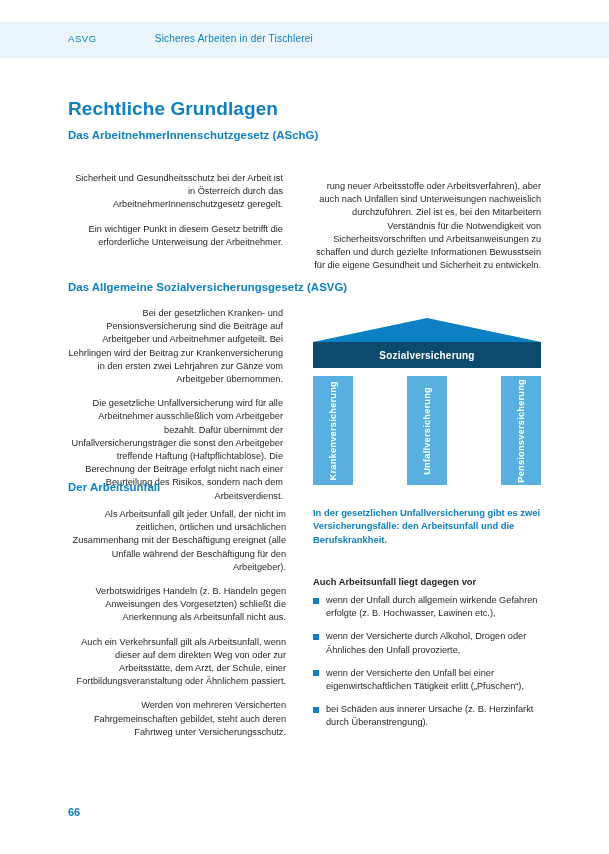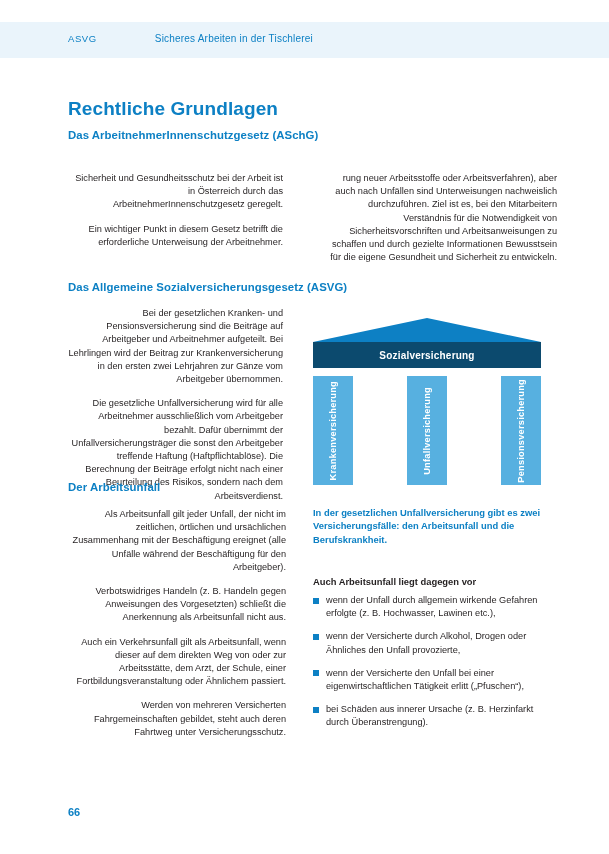--- a/index.html
+++ b/index.html
@@ -76,21 +76,21 @@
   .col {
     position: absolute;
     font-size: 9.2px;
     line-height: 13.2px;
     color: #231f20;
     text-align: right;
   }
   .col p { margin: 0 0 11px 0; }
 
   .s1-left  { left: 68px;  top: 172px; width: 215px; }
-  .s1-right { left: 313px; top: 172px; width: 228px; margin-left: 16px; }
+  .s1-right { left: 313px; top: 180px; width: 228px; }
 
   .s2-left  { left: 68px;  top: 307px; width: 215px; }
 
   .s3-left  { left: 68px;  top: 508px; width: 218px; }
 
   
   .diagram {
     position: absolute;
     left: 313px;
     top: 318px;

